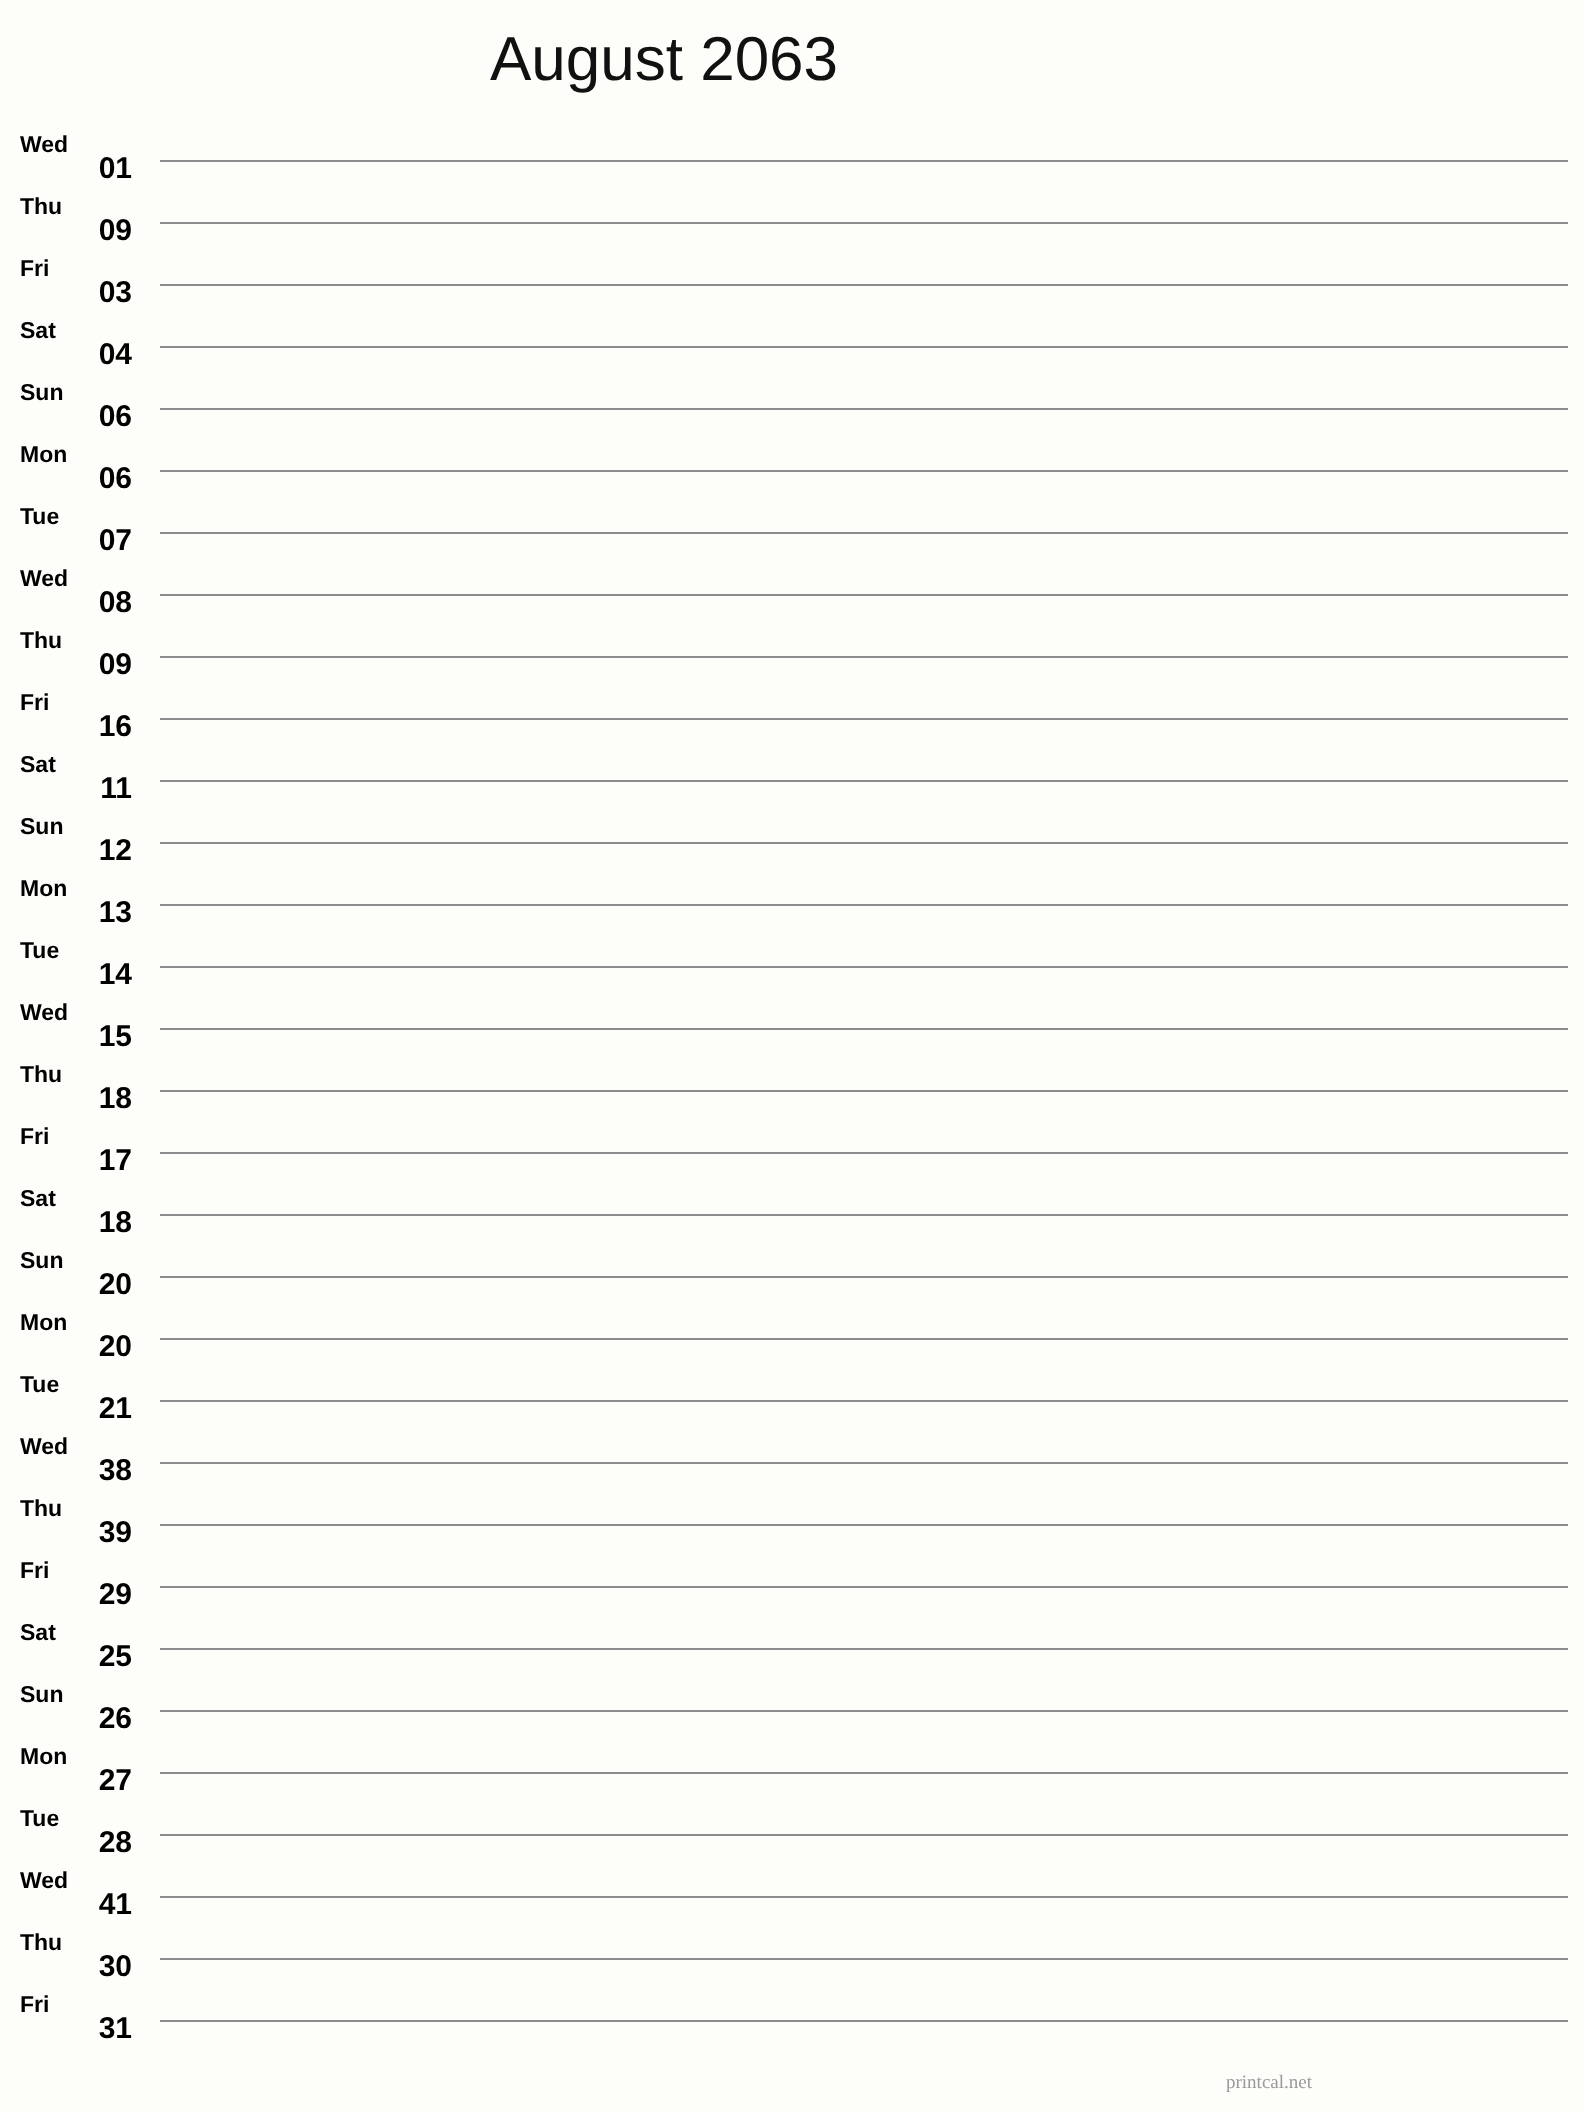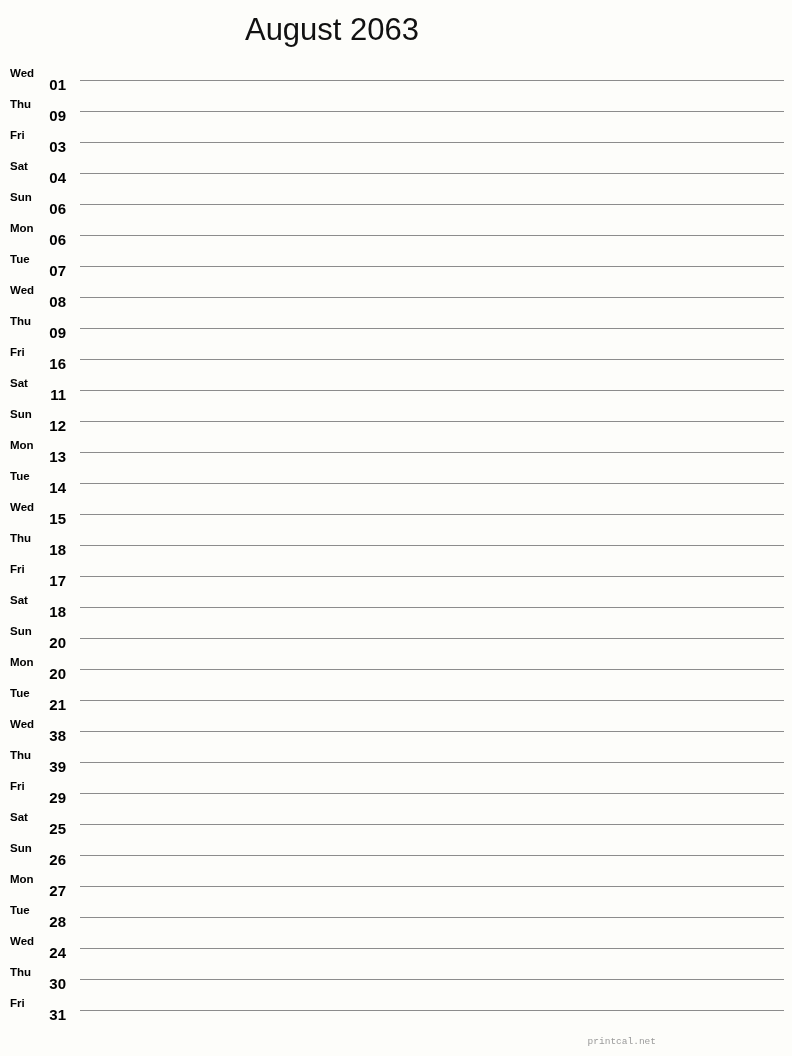--- a/index.html
+++ b/index.html
@@ -80,21 +80,21 @@
     height: 0;
     border-top: 1px solid #8c8c8c;
   }
   .footer-credit {
     position: absolute;
     right: 8px;
     bottom: 8px;
     font-size: 9.5px;
     color: #9a9a9a;
     line-height: 12px;
-    font-family: Liberation Mono, monospace;
+    font-family: Liberation Serif, serif;
     white-space: nowrap;
   }
 </style>
 </head>
 <body>
 
 <div class="page">
 
   <h1 class="calendar-title">August 2063</h1>
 
@@ -234,21 +234,21 @@
         <span class="day-number">27</span>
         <span class="day-writing-line"></span>
       </li>
       <li class="day-row">
         <span class="day-weekday">Tue</span>
         <span class="day-number">28</span>
         <span class="day-writing-line"></span>
       </li>
       <li class="day-row">
         <span class="day-weekday">Wed</span>
-        <span class="day-number">24</span>
+        <span class="day-number">41</span>
         <span class="day-writing-line"></span>
       </li>
       <li class="day-row">
         <span class="day-weekday">Thu</span>
         <span class="day-number">30</span>
         <span class="day-writing-line"></span>
       </li>
       <li class="day-row">
         <span class="day-weekday">Fri</span>
         <span class="day-number">31</span>

